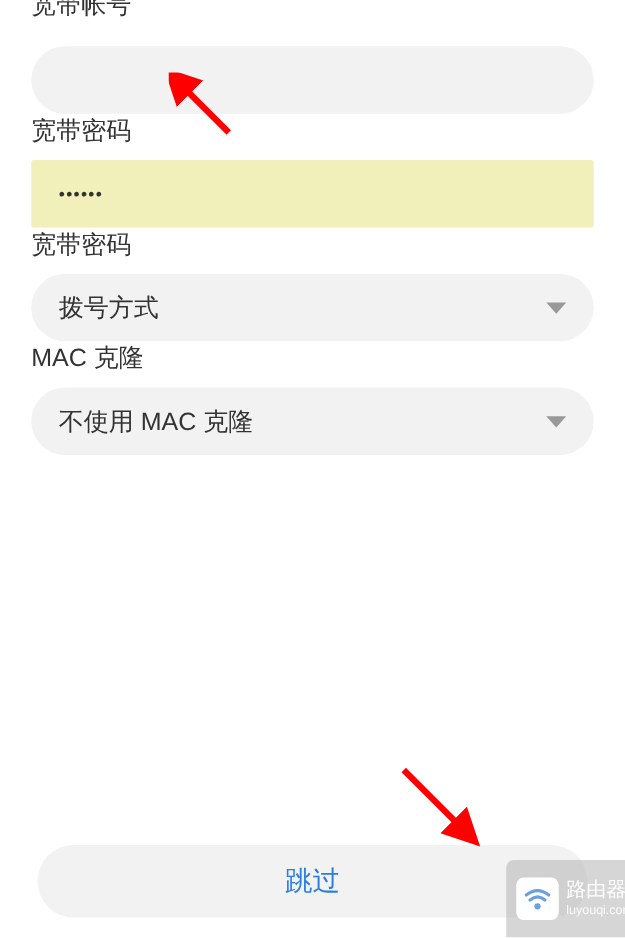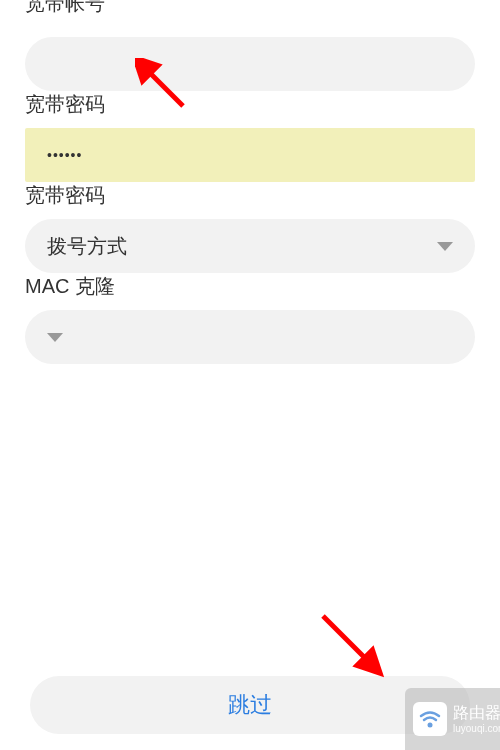--- a/index.html
+++ b/index.html
@@ -168,20 +168,21 @@
 </div>
 
 <div class="label">宽带密码</div>
 <div class="select-field">
   <span class="value">拨号方式</span>
   <span class="chevron"></span>
 </div>
 
 <div class="label">MAC 克隆</div>
 <div class="select-field">
+  <span class="value">不使用 MAC 克隆</span>
   <span class="chevron"></span>
 </div>
 
 <div class="button-row">
   <div class="btn btn-skip">跳过</div>
 </div>
 
 <svg class="arrow arrow-1" width="55" height="55" viewBox="0 0 55 55">
   <defs>
     <marker id="ah1" markerWidth="8" markerHeight="8" refX="2" refY="3" orient="auto">

